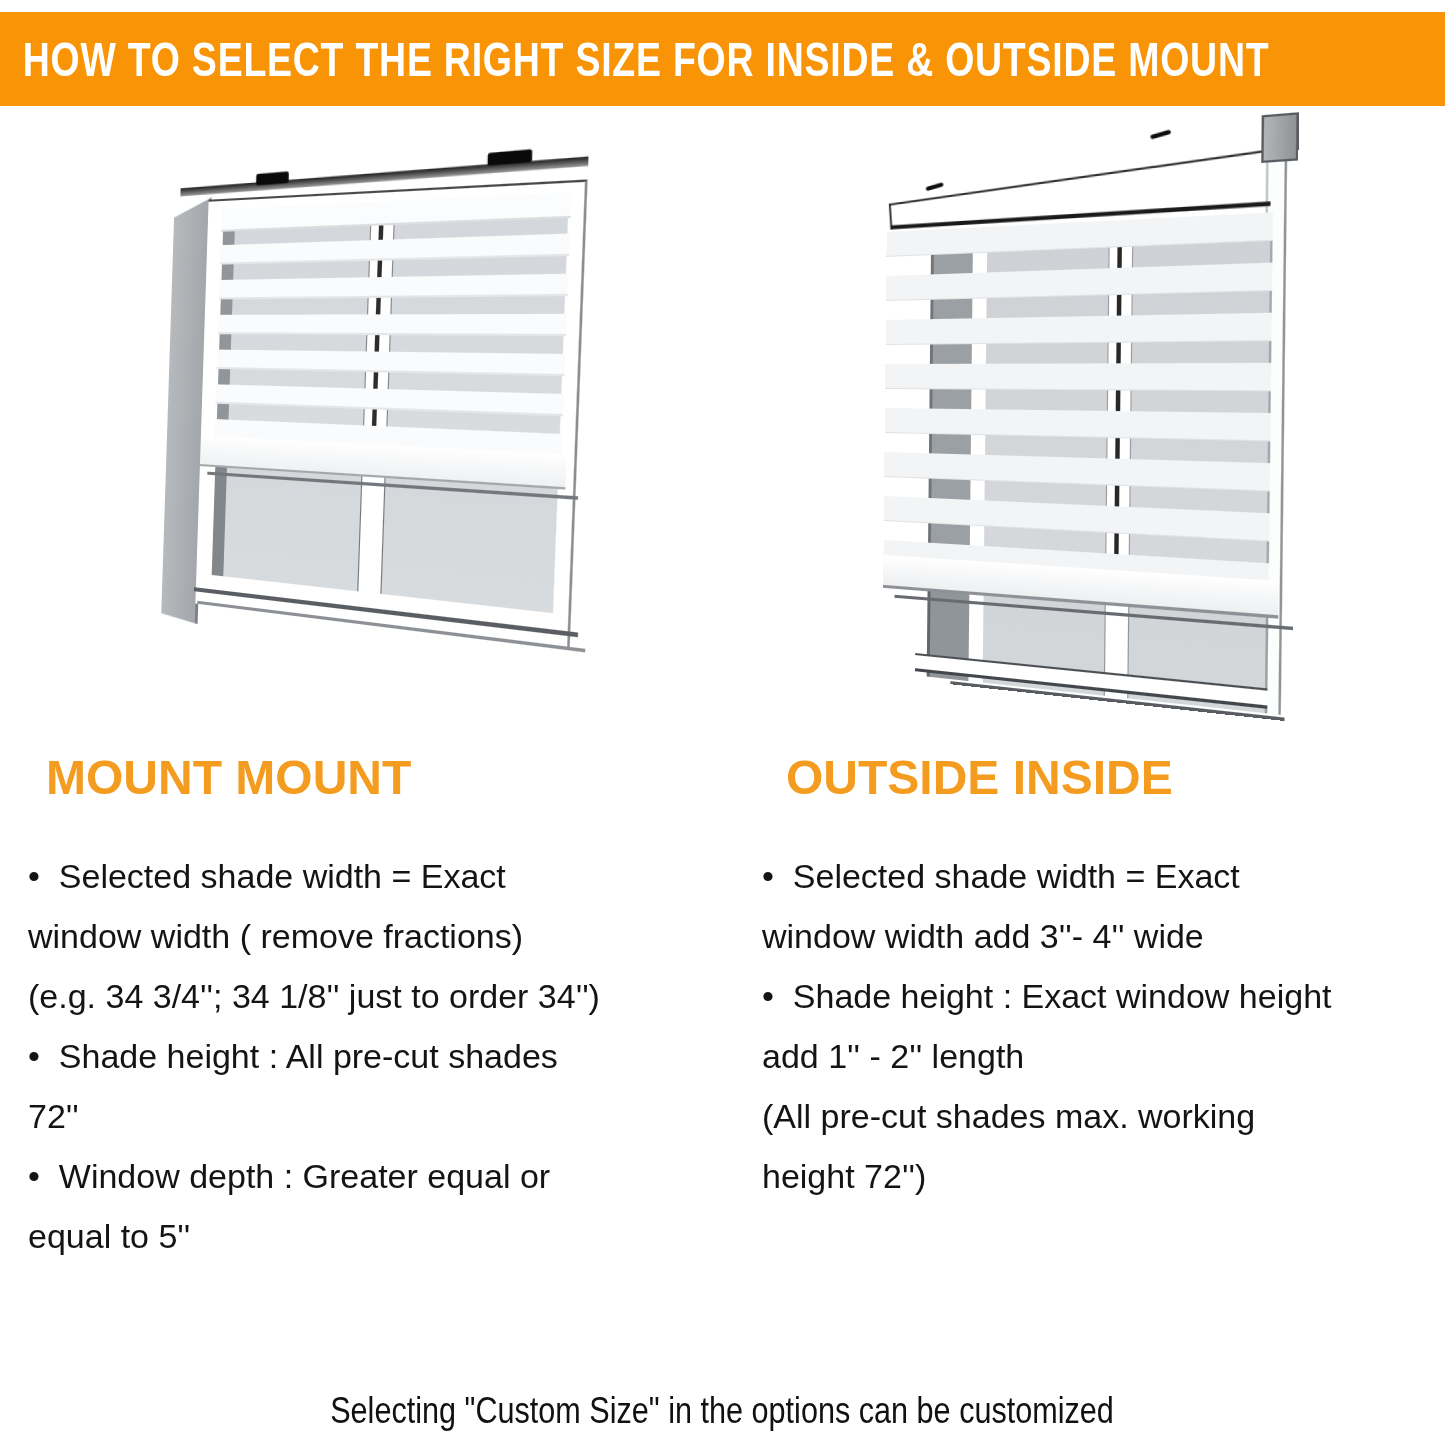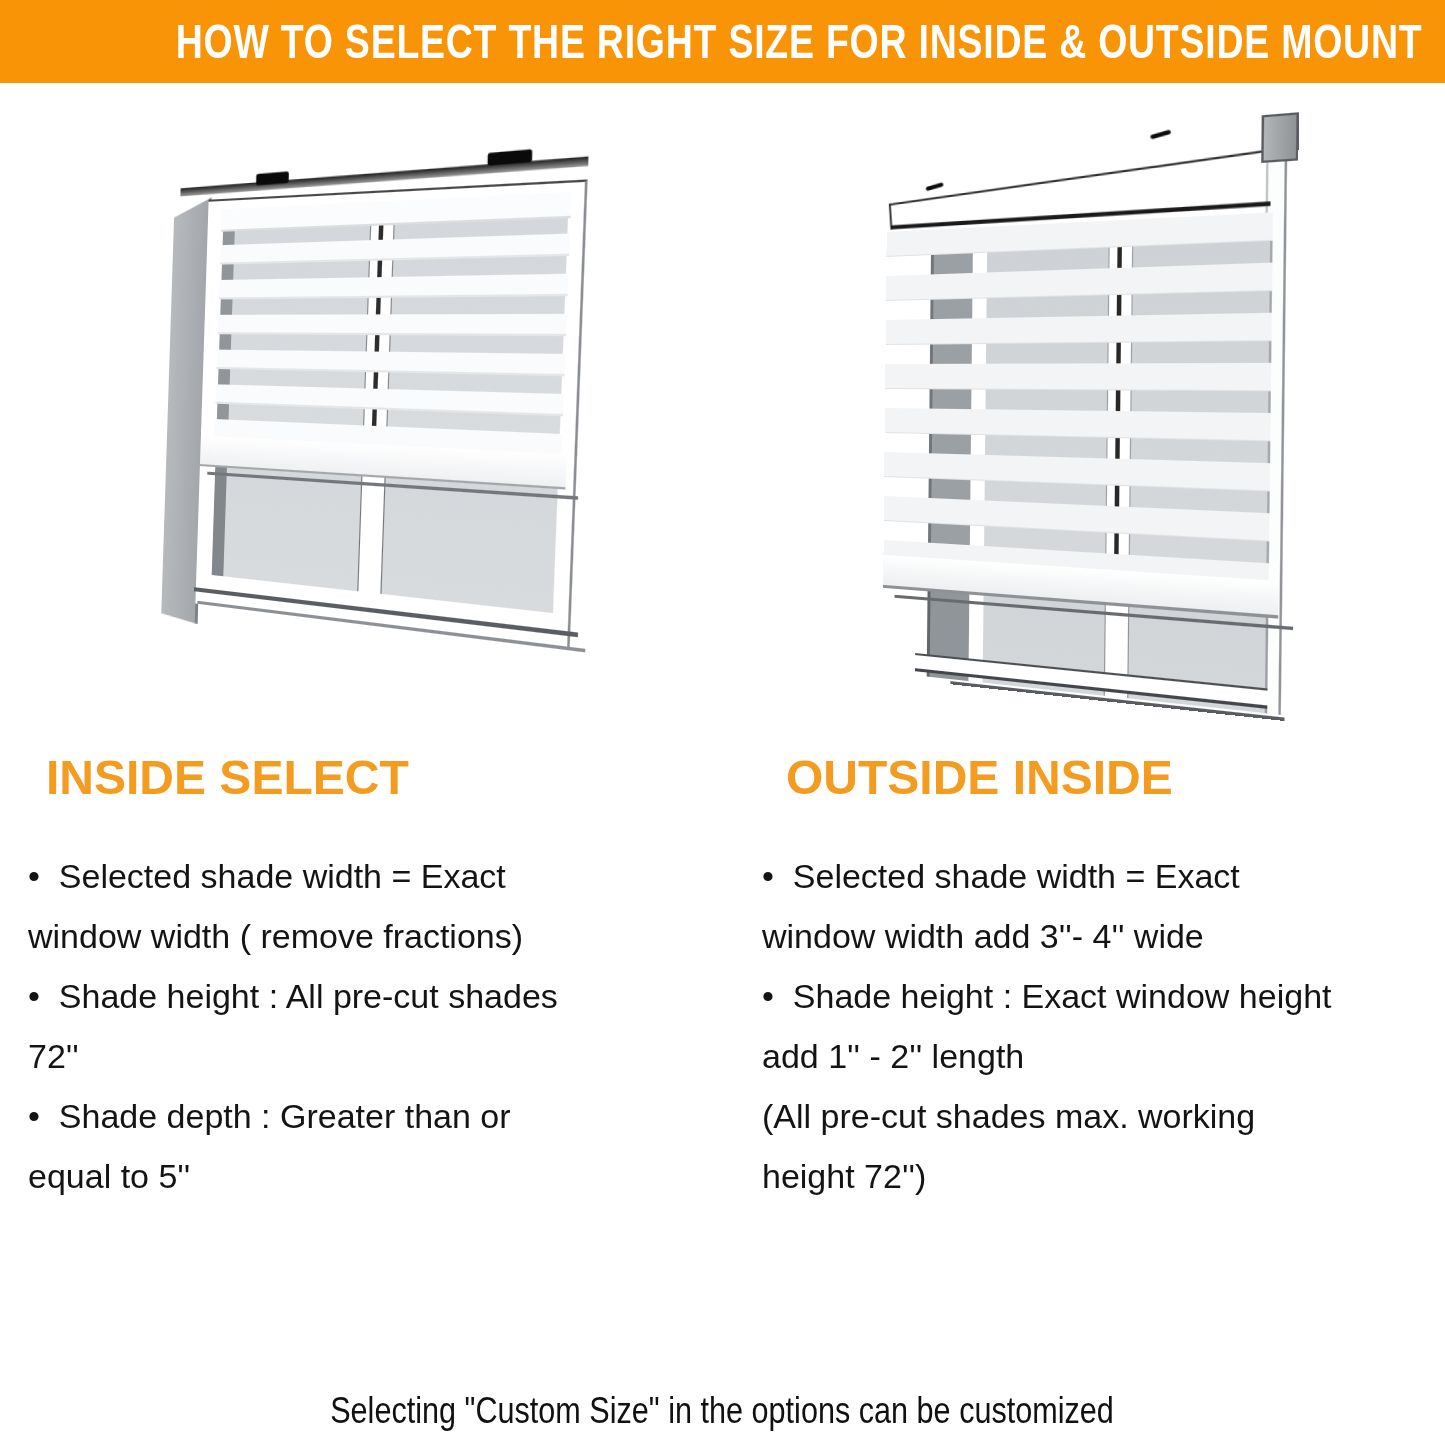--- a/index.html
+++ b/index.html
@@ -1,21 +1,21 @@
 <!DOCTYPE html>
 <html><head>
 <meta charset="utf-8">
 <style>
   html,body{margin:0;padding:0;background:#fff;}
   #page{position:relative;width:1445px;height:1432px;background:#ffffff;overflow:hidden;
         font-family:"Liberation Sans",sans-serif;color:#141414;}
 
   
-  .banner{position:absolute;left:0;top:0;width:100%;height:83px;background:var(--banner-bg,#F89406);
-          display:flex;align-items:center;justify-content:flex-start;}
+  .banner{position:absolute;left:0;top:12px;width:100%;height:94px;background:var(--banner-bg,#F89406);
+          display:flex;align-items:center;justify-content:flex-end;}
   .banner-title{font-size:48px;font-weight:bold;color:#ffffff;letter-spacing:1px;
           white-space:nowrap;transform:scaleX(0.78);transform-origin:50% 50%;}
 
   
   .heading{position:absolute;font-size:48px;font-weight:bold;color:var(--accent,#F39C1F);white-space:nowrap;}
   .heading.inside{left:46px;top:750px;}
   .heading.outside{left:786px;top:750px;}
 
   
   .textcol{position:absolute;width:710px;font-size:34px;line-height:60px;}
@@ -141,29 +141,30 @@
       <div class="out-mullion"></div>
       <div class="out-tick"></div>
       <div class="out-sill"></div>
     </div>
     <div class="out-shade">
       <div class="out-bands"></div>
       <div class="out-bottombar"></div>
     </div>
   </div>
 
-  <div class="heading inside">INSIDE SELECT</div>
+  <div class="heading inside">MOUNT MOUNT</div>
   <div class="heading outside">OUTSIDE INSIDE</div>
 
   <div class="textcol inside">
     <div class="line">•  Selected shade width = Exact</div>
     <div class="line">window width ( remove fractions)</div>
+    <div class="line">(e.g. 34 3/4''; 34 1/8'' just to order 34'')</div>
     <div class="line">•  Shade height : All pre-cut shades</div>
     <div class="line">72''</div>
-    <div class="line">•  Shade depth : Greater than or</div>
+    <div class="line">•  Window depth : Greater equal or</div>
     <div class="line">equal to 5''</div>
   </div>
 
   <div class="textcol outside">
     <div class="line">•  Selected shade width = Exact</div>
     <div class="line">window width add 3''- 4'' wide</div>
     <div class="line">•  Shade height : Exact window height</div>
     <div class="line">add 1'' - 2'' length</div>
     <div class="line">(All pre-cut shades max. working</div>
     <div class="line">height 72'')</div>

